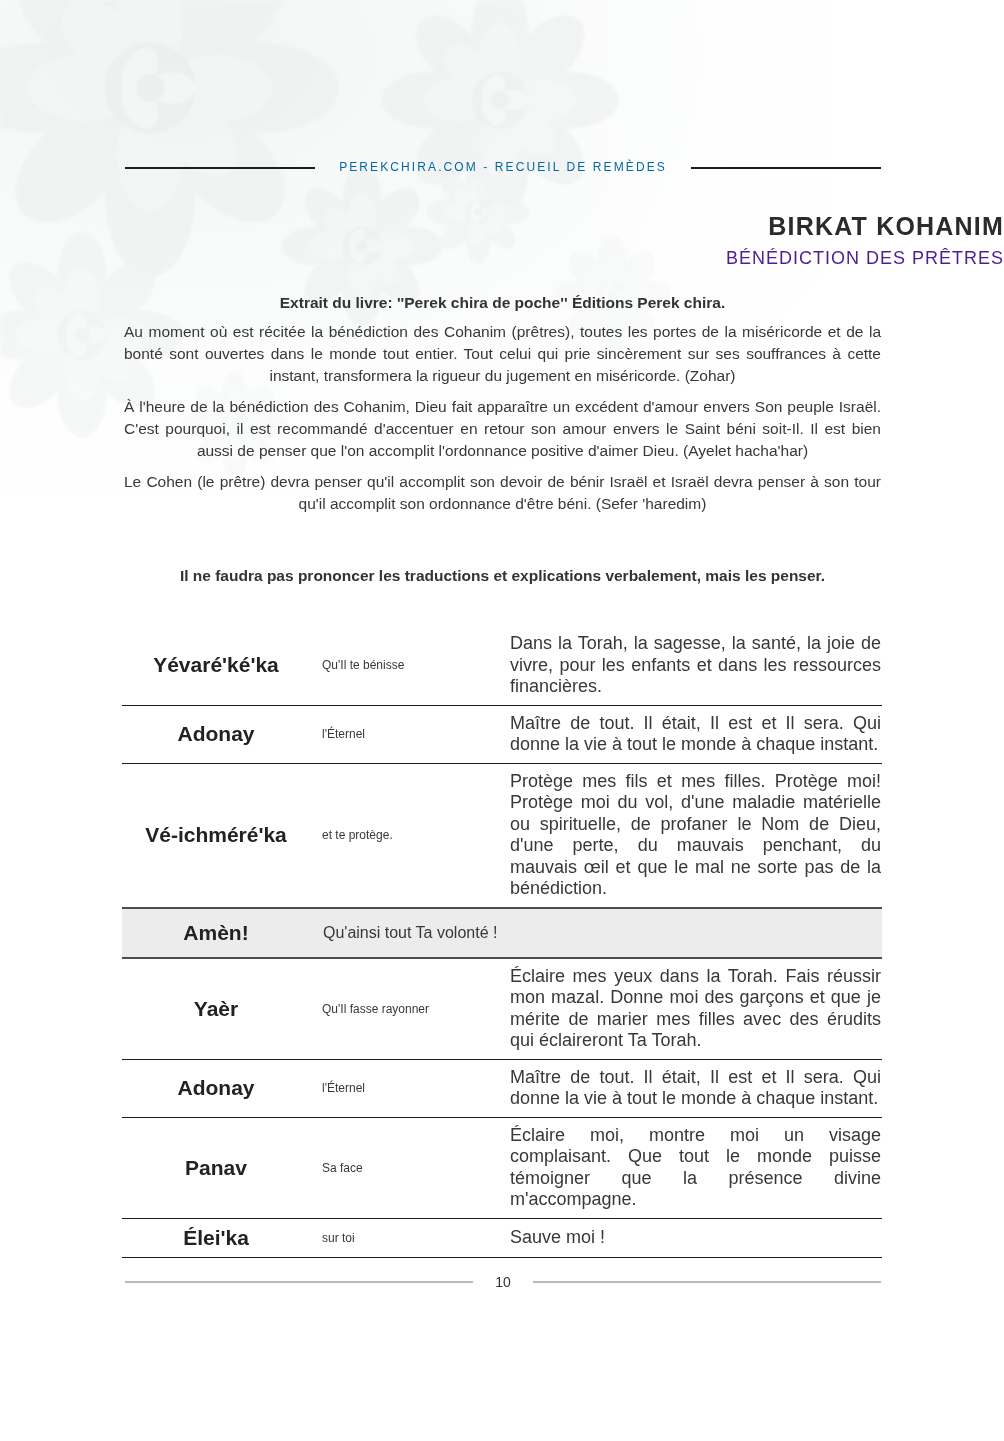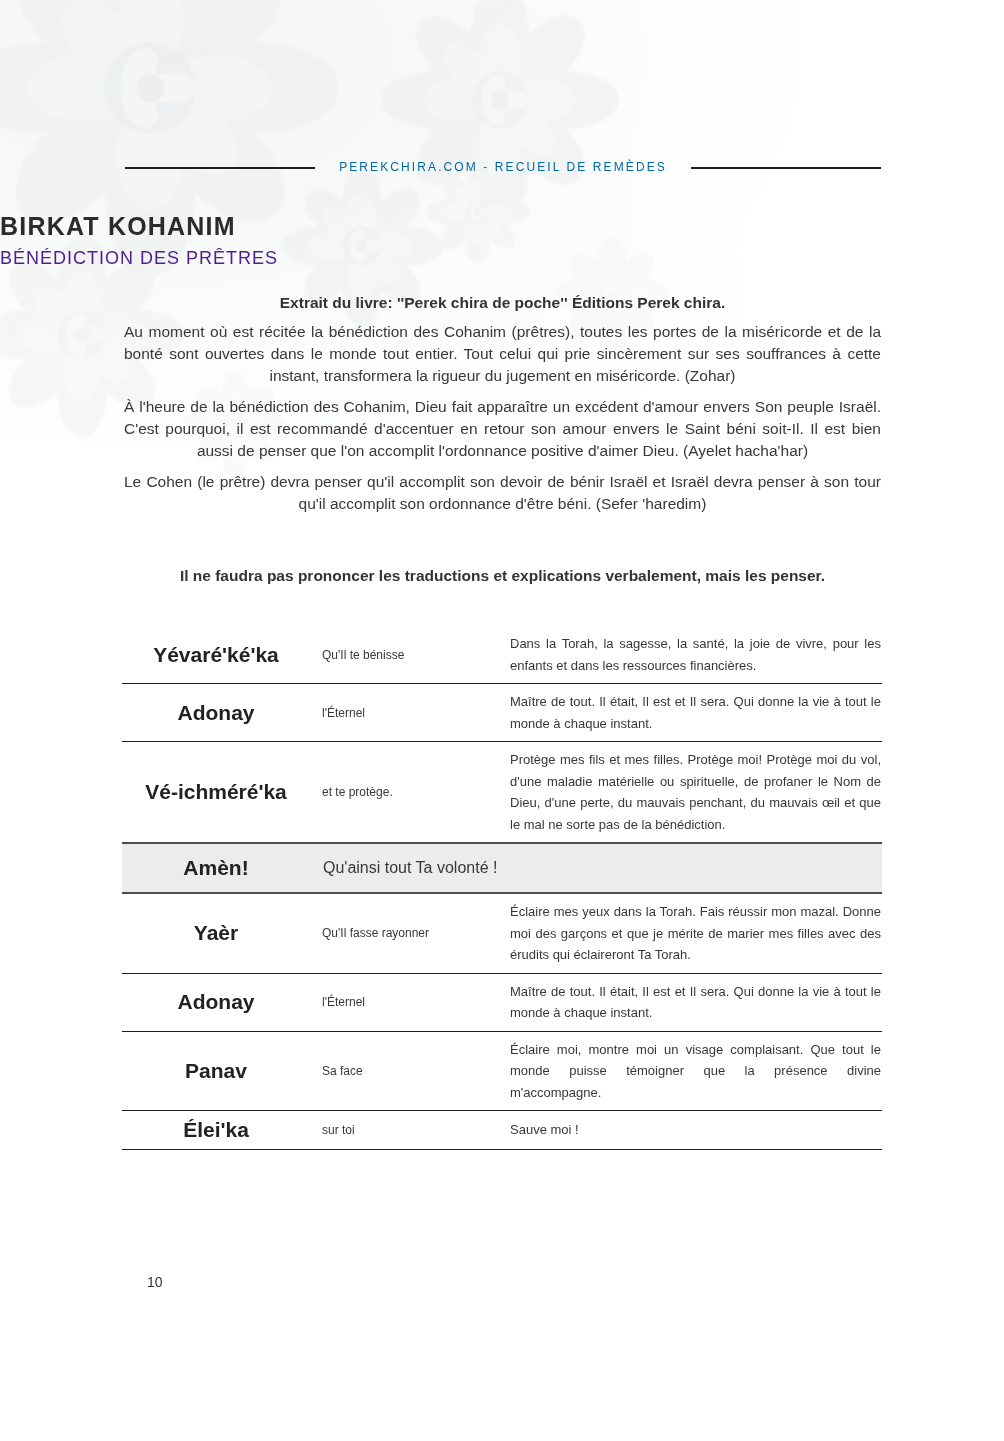--- a/index.html
+++ b/index.html
@@ -25,21 +25,21 @@
     position:absolute; top:161px; left:125px; width:756px;
     display:flex; align-items:center;
   }
   .header-rule { flex:1; height:2px; background:#1e1e1e; }
   .header-label {
     padding:0 24px; font-size:12px; letter-spacing:2.1px;
     color:#0369a1; white-space:nowrap; transform:translateY(-1px);
   }
 
   
-  .title-block { position:absolute; top:212px; left:0; width:1004px; text-align:left; }
+  .title-block { position:absolute; top:212px; left:0; width:1004px; text-align:right; }
   .page-title { margin:0; font-size:25px; font-weight:bold; letter-spacing:1.2px; color:#2b2b2b; }
   .page-subtitle { margin:7px 0 0; font-size:18px; font-weight:normal; letter-spacing:1px; color:#4c1d95; }
 
   
   .lead {
     position:absolute; top:294px; left:124px; width:757px;
     text-align:center; font-weight:bold; font-size:15.5px; color:#333333;
   }
   .paragraphs {
     position:absolute; top:321px; left:124px; width:757px;
@@ -60,35 +60,35 @@
   .blessing-table tr { border-bottom:1.6px solid #1c1c1c; }
   .blessing-table td { vertical-align:middle; }
   td.term {
     width:176px; text-align:center; font-weight:bold;
     font-size:21px; color:#222222; padding:7px 6px;
   }
   td.translation {
     width:170px; text-align:left; font-size:12px; padding:7px 12px; line-height:22px;
   }
   td.explanation {
-    text-align:justify; font-size:13px; line-height:21.5px; padding:7px 1px 7px 6px;
+    text-align:justify; font-size:18px; line-height:21.5px; padding:7px 1px 7px 6px;
   }
   tr.highlight {
     background:#ececec;
     border-top:2.5px solid #4c4c4c;
     border-bottom:2.5px solid #4c4c4c;
   }
   tr.highlight td.spanned {
     text-align:left; font-size:16px; padding:15px 10px 15px 13px;
   }
 
   
   .page-footer {
     position:absolute; top:1274px; left:125px; width:756px;
-    display:flex; align-items:flex-start;flex-direction:column;
+    display:flex; align-items:center;
   }
   .footer-rule { flex:1; height:1.5px; background:#b9b9b9; }
   .page-number { padding:0 22px; font-size:14px; color:#333333; }
 </style>
 </head>
 <body>
 
 <div class="page">
 
   <div class="watermark">

